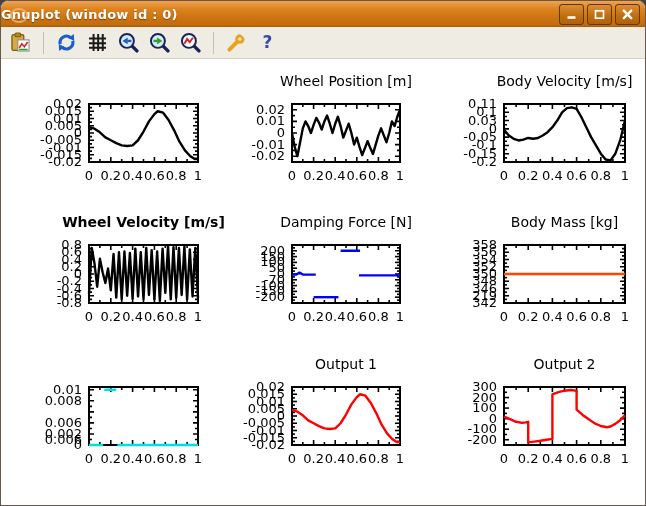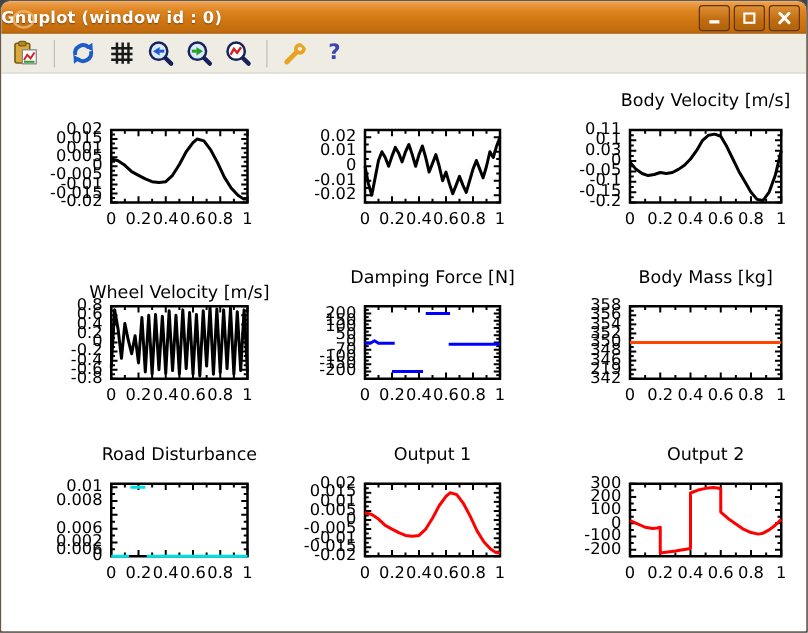--- a/index.html
+++ b/index.html
@@ -200,20 +200,21 @@
         <line x1="1" y1="26.375" x2="4" y2="26.375" stroke="#000" stroke-width="1.6"></line>
         <line x1="110" y1="26.375" x2="107" y2="26.375" stroke="#000" stroke-width="1.6"></line>
         <line x1="1" y1="19.125" x2="4" y2="19.125" stroke="#000" stroke-width="1.6"></line>
         <line x1="110" y1="19.125" x2="107" y2="19.125" stroke="#000" stroke-width="1.6"></line>
         <line x1="1" y1="11.875" x2="4" y2="11.875" stroke="#000" stroke-width="1.6"></line>
         <line x1="110" y1="11.875" x2="107" y2="11.875" stroke="#000" stroke-width="1.6"></line>
         <line x1="1" y1="4.624999999999993" x2="4" y2="4.624999999999993" stroke="#000" stroke-width="1.6"></line>
         <line x1="110" y1="4.624999999999993" x2="107" y2="4.624999999999993" stroke="#000" stroke-width="1.6"></line>
         <polyline points="1.00,24.20 6.45,25.65 11.90,29.28 17.35,34.35 22.80,37.25 28.25,40.15 33.70,42.33 39.15,43.05 44.60,42.33 50.05,37.25 55.50,28.55 60.95,18.40 66.40,11.15 69.67,8.25 75.12,9.70 80.57,16.95 86.02,27.10 91.47,38.70 96.92,47.40 102.37,53.20 106.73,56.10 110.00,56.10" fill="none" stroke="#000000" stroke-width="2.4" stroke-linejoin="round"></polyline>
       </svg>
+      <div class="plot-title" style="left: 235px; top: 14px; width: 220px;">Wheel Position [m]</div>
       <div class="tick-label ylab" style="left: 228px; top: 43.8px;">0.02</div>
       <div class="tick-label ylab" style="left: 228px; top: 55.4px;">0.01</div>
       <div class="tick-label ylab" style="left: 228px; top: 67px;">0</div>
       <div class="tick-label ylab" style="left: 228px; top: 78.6px;">-0.01</div>
       <div class="tick-label ylab" style="left: 228px; top: 90.2px;">-0.02</div>
       <div class="tick-label xlab" style="left: 271px; top: 110px;">0</div>
       <div class="tick-label xlab" style="left: 292.6px; top: 110px;">0.2</div>
       <div class="tick-label xlab" style="left: 314.2px; top: 110px;">0.4</div>
       <div class="tick-label xlab" style="left: 335.8px; top: 110px;">0.6</div>
       <div class="tick-label xlab" style="left: 357.4px; top: 110px;">0.8</div>
@@ -330,21 +331,21 @@
         <line x1="1" y1="29.999999999999993" x2="4" y2="29.999999999999993" stroke="#000" stroke-width="1.6"></line>
         <line x1="122" y1="29.999999999999993" x2="119" y2="29.999999999999993" stroke="#000" stroke-width="1.6"></line>
         <line x1="1" y1="21.714285714285708" x2="4" y2="21.714285714285708" stroke="#000" stroke-width="1.6"></line>
         <line x1="122" y1="21.714285714285708" x2="119" y2="21.714285714285708" stroke="#000" stroke-width="1.6"></line>
         <line x1="1" y1="13.428571428571423" x2="4" y2="13.428571428571423" stroke="#000" stroke-width="1.6"></line>
         <line x1="122" y1="13.428571428571423" x2="119" y2="13.428571428571423" stroke="#000" stroke-width="1.6"></line>
         <line x1="1" y1="5.142857142857132" x2="4" y2="5.142857142857132" stroke="#000" stroke-width="1.6"></line>
         <line x1="122" y1="5.142857142857132" x2="119" y2="5.142857142857132" stroke="#000" stroke-width="1.6"></line>
         <polyline points="1.00,26.69 5.84,32.49 10.68,35.80 15.52,37.46 20.36,36.63 25.20,34.97 30.04,35.80 34.88,34.97 39.72,32.49 44.56,29.17 49.40,24.20 54.24,17.57 59.08,9.29 63.92,5.14 68.76,4.31 73.60,5.97 78.44,14.26 83.28,24.20 88.12,34.14 92.96,42.43 97.80,50.71 102.64,56.51 107.48,57.34 112.32,50.71 117.16,37.46 122.00,17.57" fill="none" stroke="#000000" stroke-width="2.4" stroke-linejoin="round"></polyline>
       </svg>
-      <div class="plot-title" style="left: 32.5px; top: 167px; width: 220px;">Wheel Velocity [m/s]</div>
+      <div class="plot-title" style="left: 32.5px; top: 155px; width: 220px; font-weight: bold;">Wheel Velocity [m/s]</div>
       <div class="tick-label ylab" style="left: 25px; top: 179px;">0.8</div>
       <div class="tick-label ylab" style="left: 25px; top: 186.25px;">0.6</div>
       <div class="tick-label ylab" style="left: 25px; top: 193.5px;">0.4</div>
       <div class="tick-label ylab" style="left: 25px; top: 200.75px;">0.2</div>
       <div class="tick-label ylab" style="left: 25px; top: 208px;">0</div>
       <div class="tick-label ylab" style="left: 25px; top: 215.25px;">-0.2</div>
       <div class="tick-label ylab" style="left: 25px; top: 222.5px;">-0.4</div>
       <div class="tick-label ylab" style="left: 25px; top: 229.75px;">-0.6</div>
       <div class="tick-label ylab" style="left: 25px; top: 237px;">-0.8</div>
       <div class="tick-label xlab" style="left: 68px; top: 251px;">0</div>
@@ -565,21 +566,20 @@
         <line x1="1" y1="26.375" x2="4" y2="26.375" stroke="#000" stroke-width="1.6"></line>
         <line x1="122" y1="26.375" x2="119" y2="26.375" stroke="#000" stroke-width="1.6"></line>
         <line x1="1" y1="19.125" x2="4" y2="19.125" stroke="#000" stroke-width="1.6"></line>
         <line x1="122" y1="19.125" x2="119" y2="19.125" stroke="#000" stroke-width="1.6"></line>
         <line x1="1" y1="11.875" x2="4" y2="11.875" stroke="#000" stroke-width="1.6"></line>
         <line x1="122" y1="11.875" x2="119" y2="11.875" stroke="#000" stroke-width="1.6"></line>
         <line x1="1" y1="4.625" x2="4" y2="4.625" stroke="#000" stroke-width="1.6"></line>
         <line x1="122" y1="4.625" x2="119" y2="4.625" stroke="#000" stroke-width="1.6"></line>
         <polyline points="1.00,30.00 122.00,30.00" fill="none" stroke="#ff4500" stroke-width="2.4" stroke-linejoin="round"></polyline>
       </svg>
-      <div class="plot-title" style="left: 32.5px; top: 297px; width: 220px;">Road Disturbance</div>
       <div class="tick-label ylab" style="left: 25px; top: 323.762px;">0.01</div>
       <div class="tick-label ylab" style="left: 25px; top: 334.81px;">0.008</div>
       <div class="tick-label ylab" style="left: 25px; top: 345.857px; margin-top: 28px;">0.006</div>
       <div class="tick-label ylab" style="left: 25px; top: 356.905px;">0.006</div>
       <div class="tick-label ylab" style="left: 25px; top: 367.952px;">0.002</div>
       <div class="tick-label ylab" style="left: 25px; top: 379px;">0</div>
       <div class="tick-label xlab" style="left: 68px; top: 393px;">0</div>
       <div class="tick-label xlab" style="left: 89.8px; top: 393px;">0.2</div>
       <div class="tick-label xlab" style="left: 111.6px; top: 393px;">0.4</div>
       <div class="tick-label xlab" style="left: 133.4px; top: 393px;">0.6</div>

